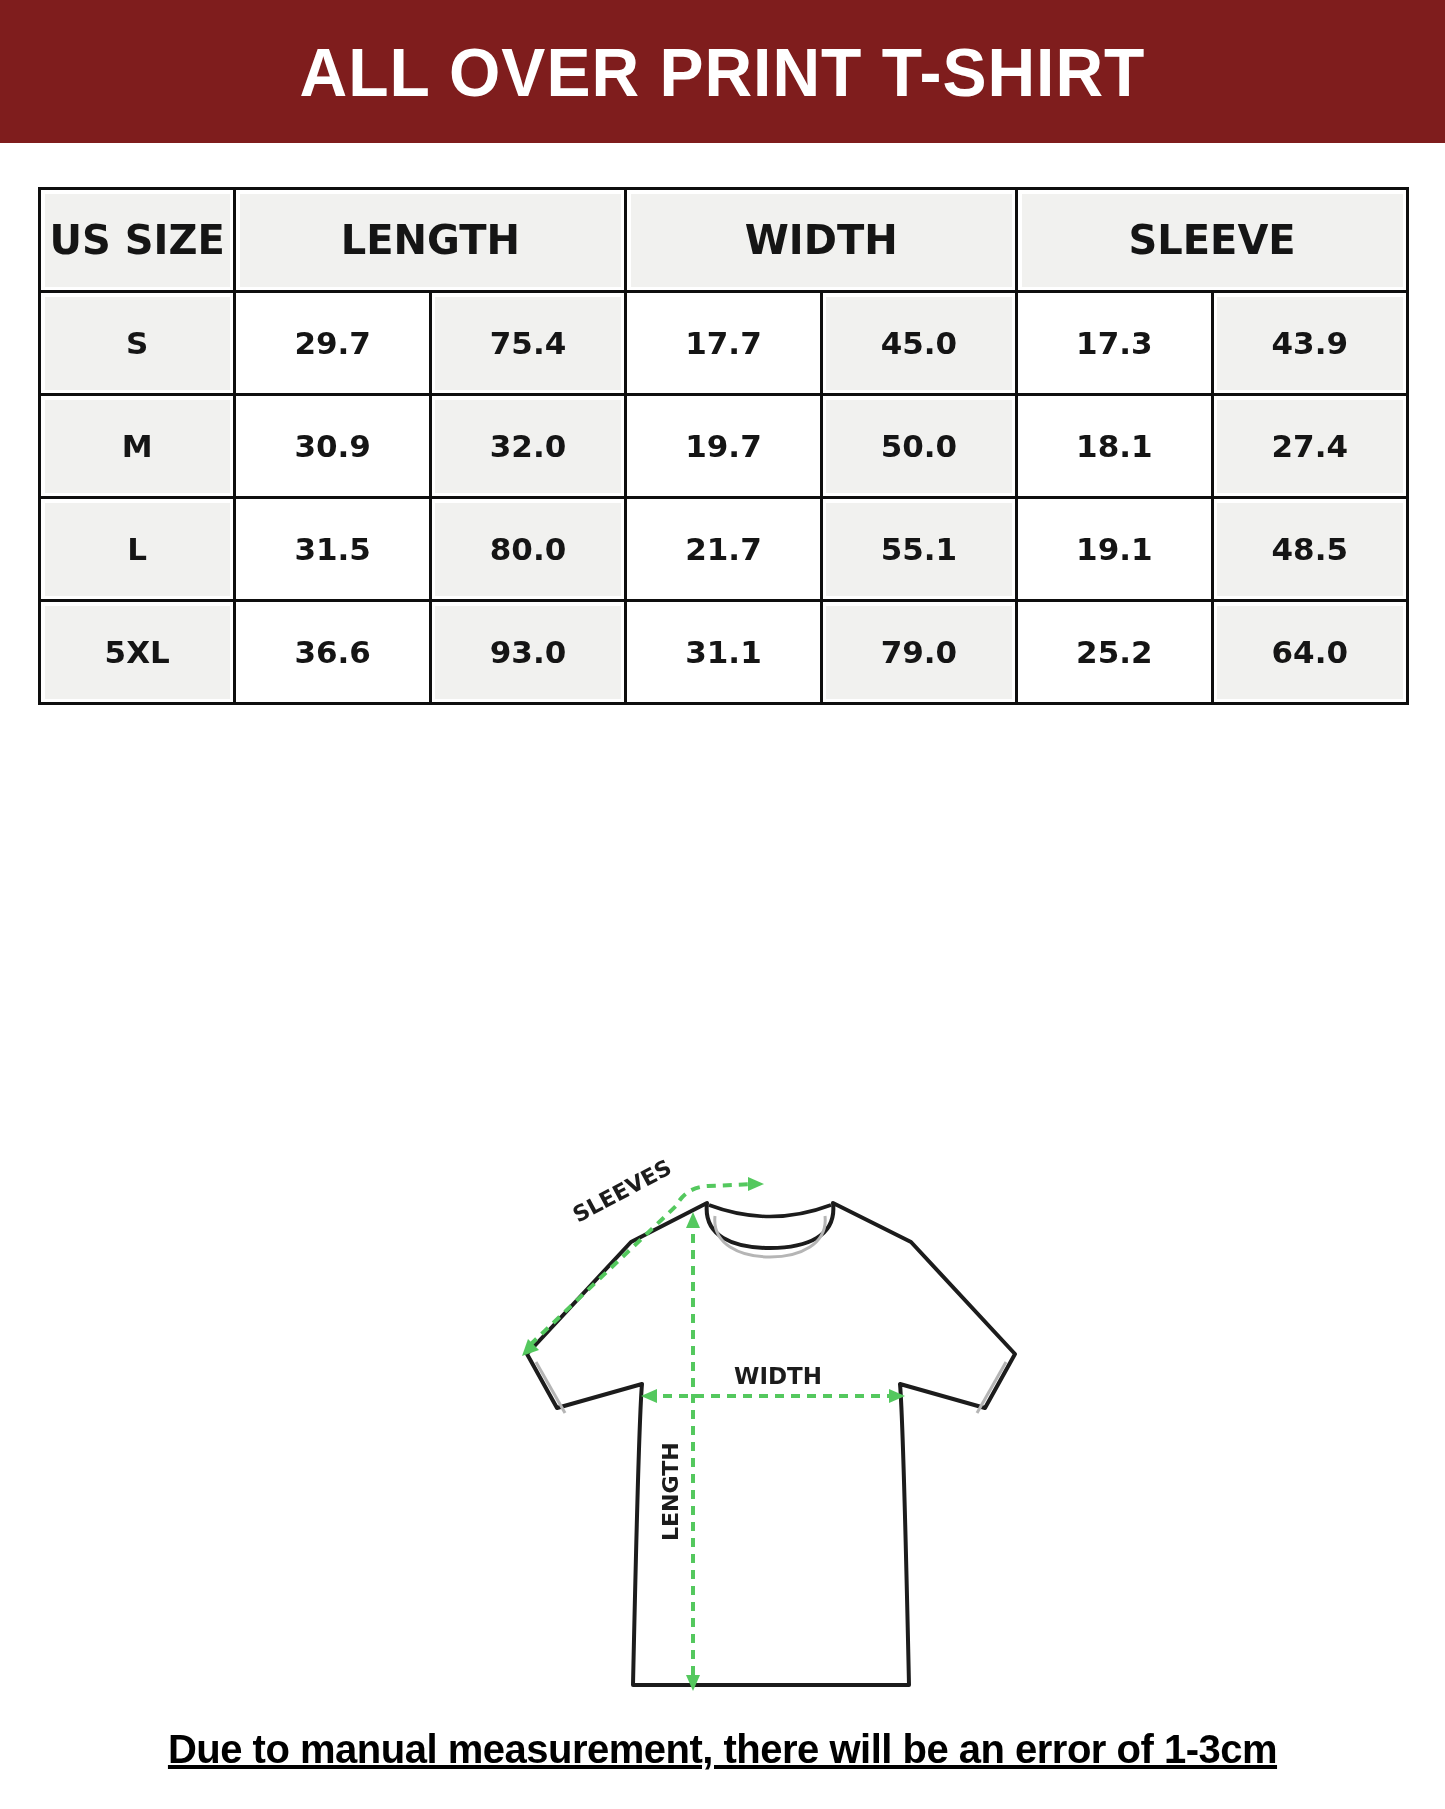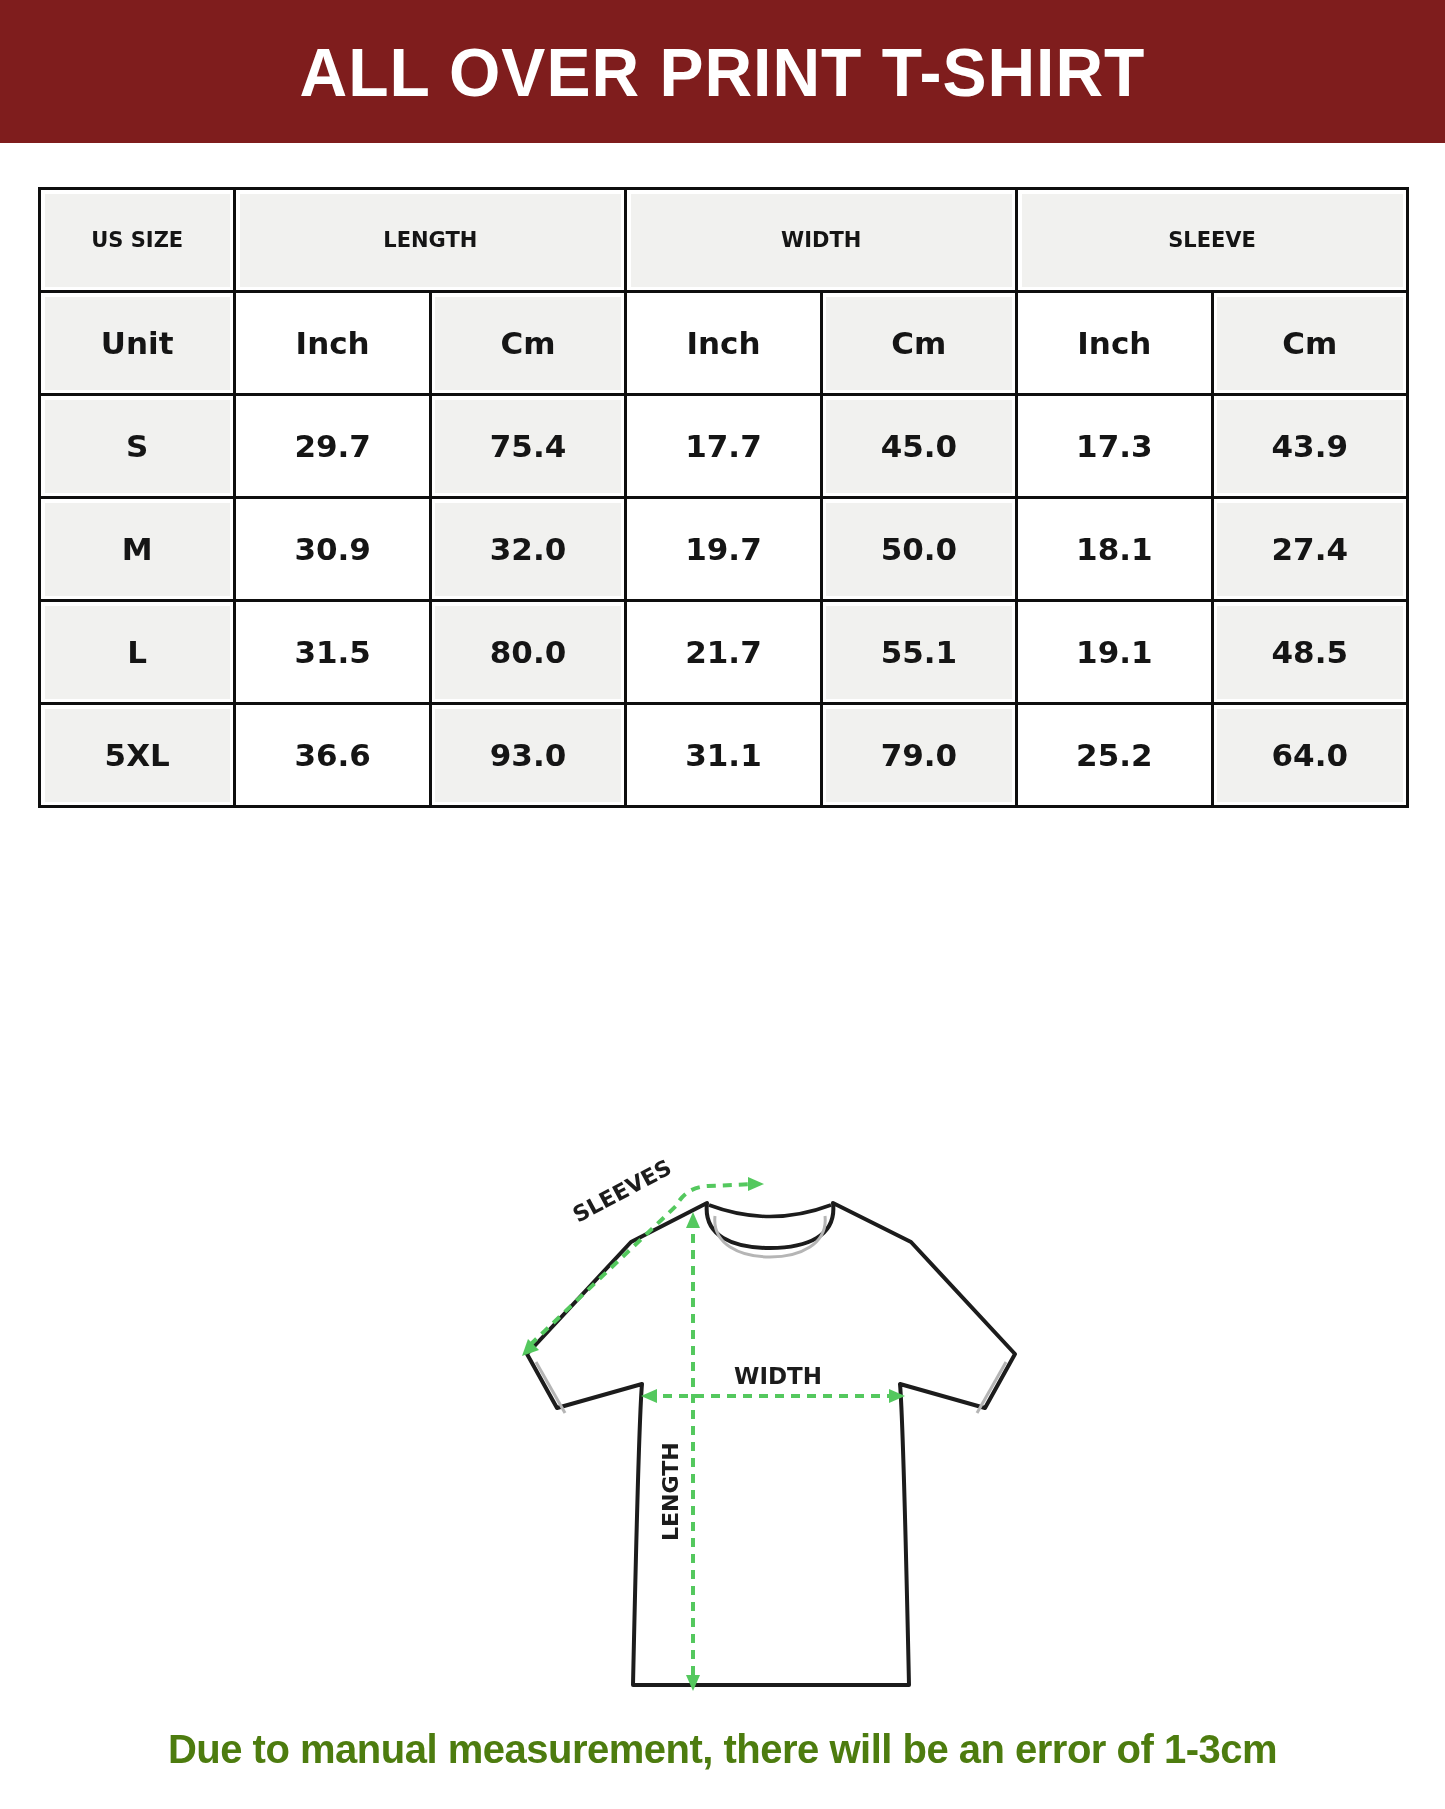--- a/index.html
+++ b/index.html
@@ -11,21 +11,21 @@
           display:flex;align-items:center;justify-content:center;}
   .banner h1{margin:0;color:#ffffff;font-size:66px;font-weight:bold;letter-spacing:1px;
              font-family:"Liberation Sans","DejaVu Sans",sans-serif;transform:scaleY(1.04);}
 
   
   table.size{position:absolute;left:38px;top:187px;width:1371px;border-collapse:collapse;
              table-layout:fixed;}
   table.size td,table.size th{border:3px solid #0e0e0e;height:92px;text-align:center;
              vertical-align:middle;font-weight:bold;color:#151515;font-size:31px;
              background:#ffffff;padding:4px;overflow:hidden;}
-  table.size th{font-size:21px;margin-top:36px;}
+  table.size th{font-size:40px;margin-top:36px;}
   table.size .g{background:#f1f1ef;background-clip:content-box;}
 
   
   .diagram{position:absolute;left:448px;top:1156px;width:575px;height:550px;}
 
   
   .note{position:absolute;left:0;top:1727px;width:1445px;text-align:center;
         color:#ec1a1a;font-size:40px;font-weight:bold;letter-spacing:-0.5px;
         font-family:"Liberation Sans","DejaVu Sans",sans-serif;}
 </style>
@@ -47,29 +47,20 @@
         <col>
         <col>
         <col>
     </colgroup>
     <tbody>
         <tr>
       <th class="g">US SIZE</th>
       <th class="g" colspan="2">LENGTH</th>
       <th class="g" colspan="2">WIDTH</th>
       <th class="g" colspan="2">SLEEVE</th>
-    </tr>
-    <tr>
-      <td class="g">Unit</td>
-      <td>Inch</td>
-      <td class="g">Cm</td>
-      <td>Inch</td>
-      <td class="g">Cm</td>
-      <td>Inch</td>
-      <td class="g">Cm</td>
     </tr>
     <tr>
       <td class="g">S</td>
       <td>29.7</td>
       <td class="g">75.4</td>
       <td>17.7</td>
       <td class="g">45.0</td>
       <td>17.3</td>
       <td class="g">43.9</td>
     </tr>
@@ -127,15 +118,15 @@
     <polygon points="245,56 238,72 252,72" fill="#54c85e"></polygon>
     <polygon points="245,535 238,519 252,519" fill="#54c85e"></polygon>
     <text x="0" y="0" transform="translate(230,385) rotate(-90)" text-anchor="start" font-size="22" font-weight="bold" fill="#1c1c1c">LENGTH</text>
 
     <path d="M 82,189 L 228,50 Q 238,31 260,30 L 308,28" fill="none" stroke-width="4" stroke-dasharray="9 7" stroke="#54c85e"></path>
     <polygon points="74,200 80,183 91,194" fill="#54c85e"></polygon>
     <polygon points="316,28 300,21 300,35" fill="#54c85e"></polygon>
     <text x="0" y="0" transform="translate(130,67) rotate(-28)" text-anchor="start" font-size="22" font-weight="bold" fill="#1c1c1c">SLEEVES</text>
   </svg>
 
-  <div class="note" style="color: #4d7c0f;">Due to manual measurement, there will be an error of 1-3cm</div>
+  <div class="note" style="color: #000000; text-decoration: underline;">Due to manual measurement, there will be an error of 1-3cm</div>
 
 </div>
 
 </body></html>

